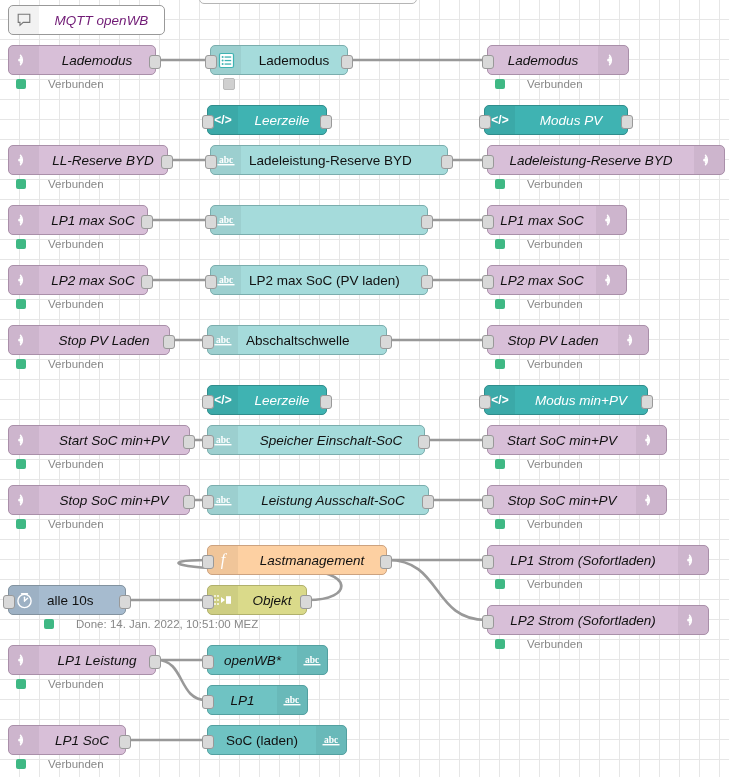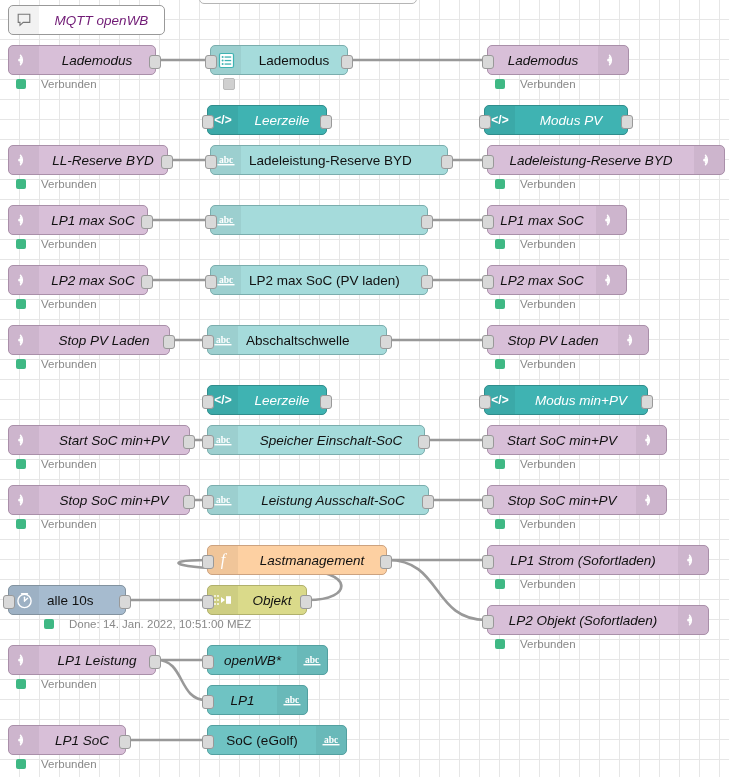--- a/index.html
+++ b/index.html
@@ -76,21 +76,21 @@
   .port{
     position:absolute;width:10px;height:12px;
     background:#d9d9d9;border:1px solid #999;border-radius:3px;
     top:9px;
   }
   .port.in{left:-6px;}
   .port.out{right:-6px;}
 
   
   .status{
-    position:absolute;display:flex;align-items:center;gap:15px;
+    position:absolute;display:flex;align-items:center;gap:22px;
     font-size:11.5px;color:#888;white-space:nowrap;
   }
   .status .dot{
     width:10px;height:10px;border-radius:2px;display:inline-block;
     background:#3fb884;
   }
   .status .dot.grey{background:#d0d0d0;border:1px solid #bbb;}
 
   
   .cutoff{
@@ -568,21 +568,21 @@
               <path d="M8 4 L12 7 L8 10 Z"></path>
               <rect x="13" y="3.2" width="5" height="7.6"></rect>
             </g>
           </svg>
         </span>
         <span class="label center italic">Objekt</span>
         <span class="port in"></span>
         <span class="port out"></span>
       </div>
       <div class="node n-mqtt" style="left: 487px; top: 605px; width: 222px;">
-        <span class="label center italic">LP2 Objekt (Sofortladen)</span>
+        <span class="label center italic">LP2 Strom (Sofortladen)</span>
         <span class="icon-box right">
           <svg class="gl" width="18" height="18" viewBox="0 0 18 18">
             <g fill="none" stroke="#ffffff" stroke-width="1.5" stroke-linecap="round">
               <path d="M5.5 4.2 A7 7 0 0 1 5.5 13.8"></path>
               <path d="M5.5 6.4 A4.8 4.8 0 0 1 5.5 11.6"></path>
               <path d="M5.5 8.6 A2.4 2.4 0 0 1 5.5 9.4"></path>
             </g>
             <circle cx="4.6" cy="9" r="1.5" fill="#ffffff"></circle>
           </svg>
         </span>
@@ -642,21 +642,21 @@
           </svg>
         </span>
         <span class="label center italic">LP1 SoC</span>
         <span class="port out"></span>
       </div>
       <div class="status" style="left: 16px; top: 758px;">
         <span class="dot"></span>
         <span>Verbunden</span>
       </div>
       <div class="node n-teal" style="left: 207px; top: 725px; width: 140px;">
-        <span class="label center">SoC (eGolf)</span>
+        <span class="label center">SoC (laden)</span>
         <span class="icon-box right">
           <svg class="gl" width="22" height="16" viewBox="0 0 22 16">
             <text x="11" y="10.5" font-family="Liberation Serif, serif" font-size="9.5" font-weight="700" fill="#ffffff" text-anchor="middle">abc</text>
             <rect x="2.5" y="12" width="17" height="1.4" fill="#ffffff"></rect>
           </svg>
         </span>
         <span class="port in"></span>
       </div>
     </div>
 

